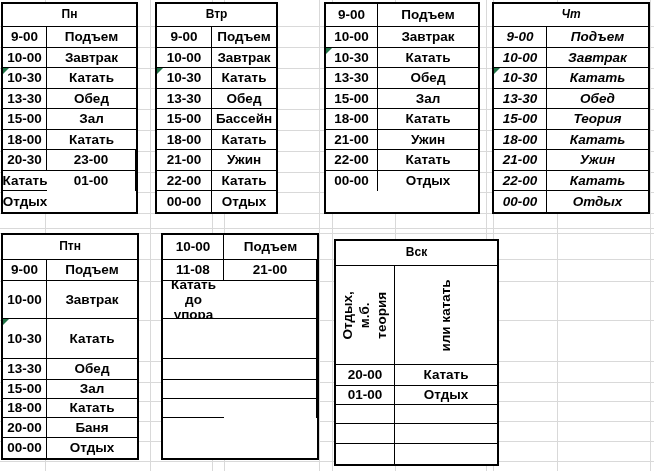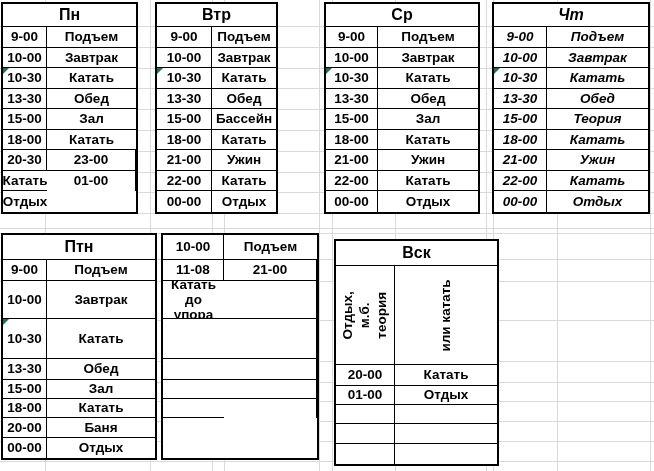--- a/index.html
+++ b/index.html
@@ -14,21 +14,21 @@
   }
   .cell{
     position:relative;display:flex;align-items:center;justify-content:center;
     font-weight:bold;color:#000;font-size:13.5px;line-height:1.12;
     text-align:center;padding:0 2px;box-sizing:border-box;
     border-right:1.5px solid #000;border-bottom:1.5px solid #000;
     overflow:hidden;
   }
   .cell.nr{border-right:none;}
   .cell.nb{border-bottom:none;}
-  .hdr{grid-column:1 / -1;font-size:16px;}
+  .hdr{grid-column:1 / -1;font-size:12px;}
   .tri{
     position:absolute;top:0;left:0;width:0;height:0;
     border-top:6px solid #217346;border-right:6px solid transparent;
   }
   .vtext{
     transform:rotate(-90deg);white-space:pre-line;font-weight:bold;
     font-size:13.5px;line-height:1.25;text-align:center;
   }
 </style>
 </head>
@@ -105,21 +105,20 @@
       <div class="cell">18-00</div>
       <div class="cell nr">Катать</div>
       <div class="cell">21-00</div>
       <div class="cell nr">Ужин</div>
       <div class="cell">22-00</div>
       <div class="cell nr">Катать</div>
       <div class="cell nb">00-00</div>
       <div class="cell nr nb">Отдых</div>
     </div>
     <div class="sched" style="left: 324px; top: 2px; width: 156px; grid-template-columns: 52px 1fr; grid-template-rows: 23px 20.5px 20.5px 20.5px 20.5px 20.5px 20.5px 20.5px 20.5px 20.5px;">
-      <div class="cell hdr nr">Ср</div>
       <div class="cell">9-00</div>
       <div class="cell nr">Подъем</div>
       <div class="cell">10-00</div>
       <div class="cell nr">Завтрак</div>
       <div class="cell">10-30<span class="tri" style="border-top-color: rgb(33, 115, 70);"></span></div>
       <div class="cell nr">Катать</div>
       <div class="cell">13-30</div>
       <div class="cell nr">Обед</div>
       <div class="cell">15-00</div>
       <div class="cell nr">Зал</div>
@@ -146,21 +145,21 @@
       <div class="cell nr">Теория</div>
       <div class="cell">18-00</div>
       <div class="cell nr">Катать</div>
       <div class="cell">21-00</div>
       <div class="cell nr">Ужин</div>
       <div class="cell">22-00</div>
       <div class="cell nr">Катать</div>
       <div class="cell nb">00-00</div>
       <div class="cell nr nb">Отдых</div>
     </div>
-    <div class="sched" style="left: 1px; top: 233px; width: 156px; grid-template-columns: 44px 1fr; grid-template-rows: 25px 21px 38px 40px 21px 19px 19px 20px 20px;">
+    <div class="sched" style="left: 1px; top: 233px; width: 138px; grid-template-columns: 44px 1fr; grid-template-rows: 25px 21px 38px 40px 21px 19px 19px 20px 20px;">
       <div class="cell hdr nr">Птн</div>
       <div class="cell">9-00</div>
       <div class="cell nr">Подъем</div>
       <div class="cell">10-00</div>
       <div class="cell nr">Завтрак</div>
       <div class="cell">10-30<span class="tri" style="border-top-color: rgb(33, 115, 70);"></span></div>
       <div class="cell nr">Катать</div>
       <div class="cell">13-30</div>
       <div class="cell nr">Обед</div>
       <div class="cell">15-00</div>

